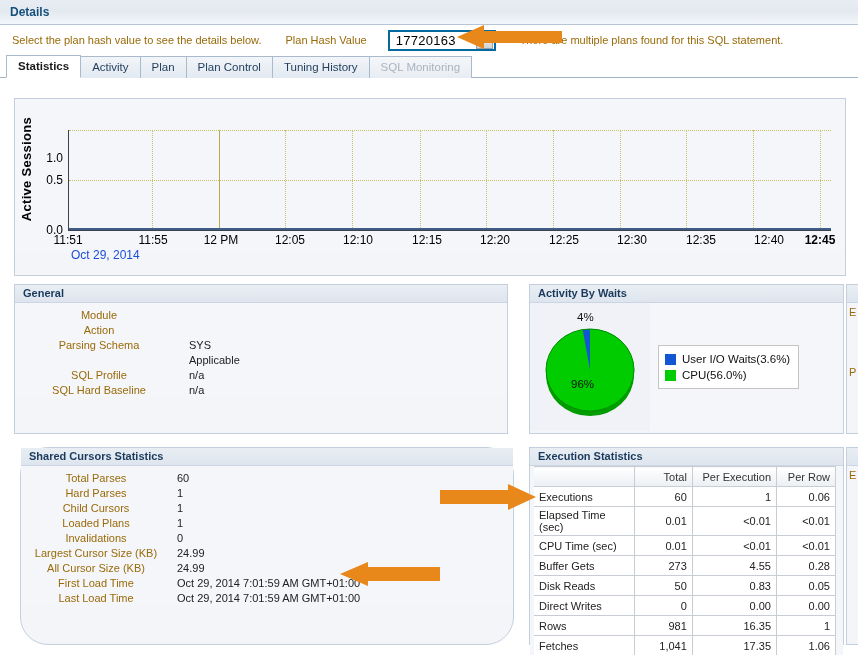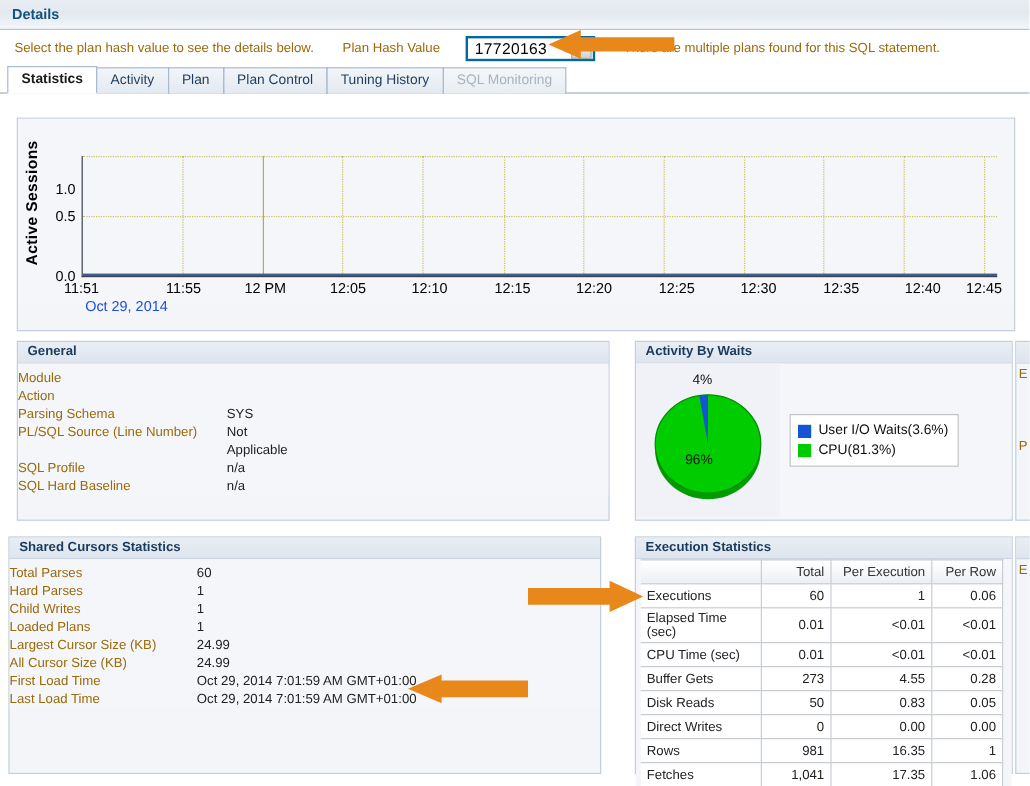--- a/index.html
+++ b/index.html
@@ -90,38 +90,38 @@
   .gridh{position:absolute;left:0;right:0;height:0;border-top:1px dotted #c9c06a;}
   .gridv{position:absolute;top:0;bottom:0;width:0;border-left:1px dotted #c9c06a;}
   .gridv.solid{border-left:1px solid #b5ab55;}
   .zeroline{position:absolute;left:0;right:0;bottom:0;height:2px;background:#3f5c86;}
   .xtick{position:absolute;top:134px;font-size:12px;color:#000;transform:translateX(-50%);white-space:nowrap;text-align:center;}
   .xdate{position:absolute;top:149px;font-size:12px;color:#1d4ed8;}
 
   
   .general-wrap{position:absolute;left:14px;top:284px;width:492px;height:148px;}
   .kv{display:flex;font-size:11px;line-height:15px;}
-  .kv .k{width:168px;text-align:left;color:#9a6a09;padding-right:6px;}
+  .kv .k{width:168px;text-align:center;color:#9a6a09;padding-right:6px;}
   .kv .v{color:#222;width:auto;}
   .kv-pad{padding:5px 0 0 0;}
 
   
   .waits-wrap{position:absolute;left:529px;top:284px;width:313px;height:148px;}
   .pie-holder{position:relative;height:128px;}
   .pie-bg{position:absolute;left:0;top:0;width:120px;height:128px;background:#f0f2f7;}
   .legend{
     position:absolute;left:128px;top:42px;
     border:1px solid #c4c4c4;background:#ffffff;padding:5px 8px 5px 6px;
   }
   .legend-row{display:flex;align-items:center;font-size:11.5px;color:#111;line-height:16px;}
   .swatch{width:11px;height:11px;margin-right:6px;display:inline-block;}
   .pie-lbl{position:absolute;font-size:11.5px;color:#111;}
 
   
-  .cursors-wrap{position:absolute;left:7px;top:447px;width:492px;height:196px;}
+  .cursors-wrap{position:absolute;left:20px;top:447px;width:492px;height:196px;border-radius:28px;}
   .kv2 .k{width:150px;}
 
   
   .exec-wrap{position:absolute;left:529px;top:447px;width:313px;height:196px;}
   table.exec{border-collapse:collapse;width:302px;margin:0 0 0 4px;font-size:11px;background:#fff;}
   table.exec th,table.exec td{
     border:1px solid #c8cdd4;padding:2px 5px;height:15px;
   }
   table.exec th{
     background:linear-gradient(to bottom,#ffffff,#eceff3);
@@ -200,44 +200,40 @@
       <div class="xtick" style="left:138px;">11:55</div>
       <div class="xtick" style="left:206px;">12 PM</div>
       <div class="xtick" style="left:275px;">12:05</div>
       <div class="xtick" style="left:343px;">12:10</div>
       <div class="xtick" style="left:412px;">12:15</div>
       <div class="xtick" style="left:480px;">12:20</div>
       <div class="xtick" style="left:549px;">12:25</div>
       <div class="xtick" style="left:617px;">12:30</div>
       <div class="xtick" style="left:686px;">12:35</div>
       <div class="xtick" style="left:754px;">12:40</div>
-      <div class="xtick" style="left:805px;">12:45</div>
+      <div class="xtick" style="left:805px;font-weight:bold;">12:45</div>
 
       <div class="xdate" style="left:56px;">Oct 29, 2014</div>
     </div>
   </div>
 
   <div class="panel general-wrap">
     <div class="panel-head">General</div>
     <div class="panel-body kv-pad">
       <div class="kv">
           <span class="k">Module</span>
           <span class="v"></span>
         </div>
       <div class="kv">
           <span class="k">Action</span>
           <span class="v"></span>
         </div>
       <div class="kv">
           <span class="k">Parsing Schema</span>
           <span class="v">SYS</span>
-        </div>
-      <div class="kv">
-          <span class="k">PL/SQL Source (Line Number)</span>
-          <span class="v">Not</span>
         </div>
       <div class="kv">
           <span class="k"></span>
           <span class="v">Applicable</span>
         </div>
       <div class="kv">
           <span class="k">SQL Profile</span>
           <span class="v">n/a</span>
         </div>
       <div class="kv">
@@ -264,44 +260,48 @@
 
       <div class="pie-lbl" style="left:41px;top:75px;">96%</div>
 
       <div class="legend">
         <div class="legend-row">
           <span class="swatch" style="background:#1256d4;"></span>
           <span>User I/O Waits(3.6%)</span>
         </div>
         <div class="legend-row">
           <span class="swatch" style="background:#00cc00;"></span>
-          <span>CPU(81.3%)</span>
+          <span>CPU(56.0%)</span>
         </div>
       </div>
     </div>
   </div>
 
   <div class="panel cursors-wrap">
     <div class="panel-head">Shared Cursors Statistics</div>
     <div class="panel-body kv-pad kv2">
       <div class="kv">
           <span class="k">Total Parses</span>
           <span class="v">60</span>
         </div>
       <div class="kv">
           <span class="k">Hard Parses</span>
           <span class="v">1</span>
         </div>
       <div class="kv">
-          <span class="k">Child Writes</span>
+          <span class="k">Child Cursors</span>
           <span class="v">1</span>
         </div>
       <div class="kv">
           <span class="k">Loaded Plans</span>
           <span class="v">1</span>
+        </div>
+      <div class="kv">
+          <span class="k">Invalidations</span>
+          <span class="v">0</span>
         </div>
       <div class="kv">
           <span class="k">Largest Cursor Size (KB)</span>
           <span class="v">24.99</span>
         </div>
       <div class="kv">
           <span class="k">All Cursor Size (KB)</span>
           <span class="v">24.99</span>
         </div>
       <div class="kv">

